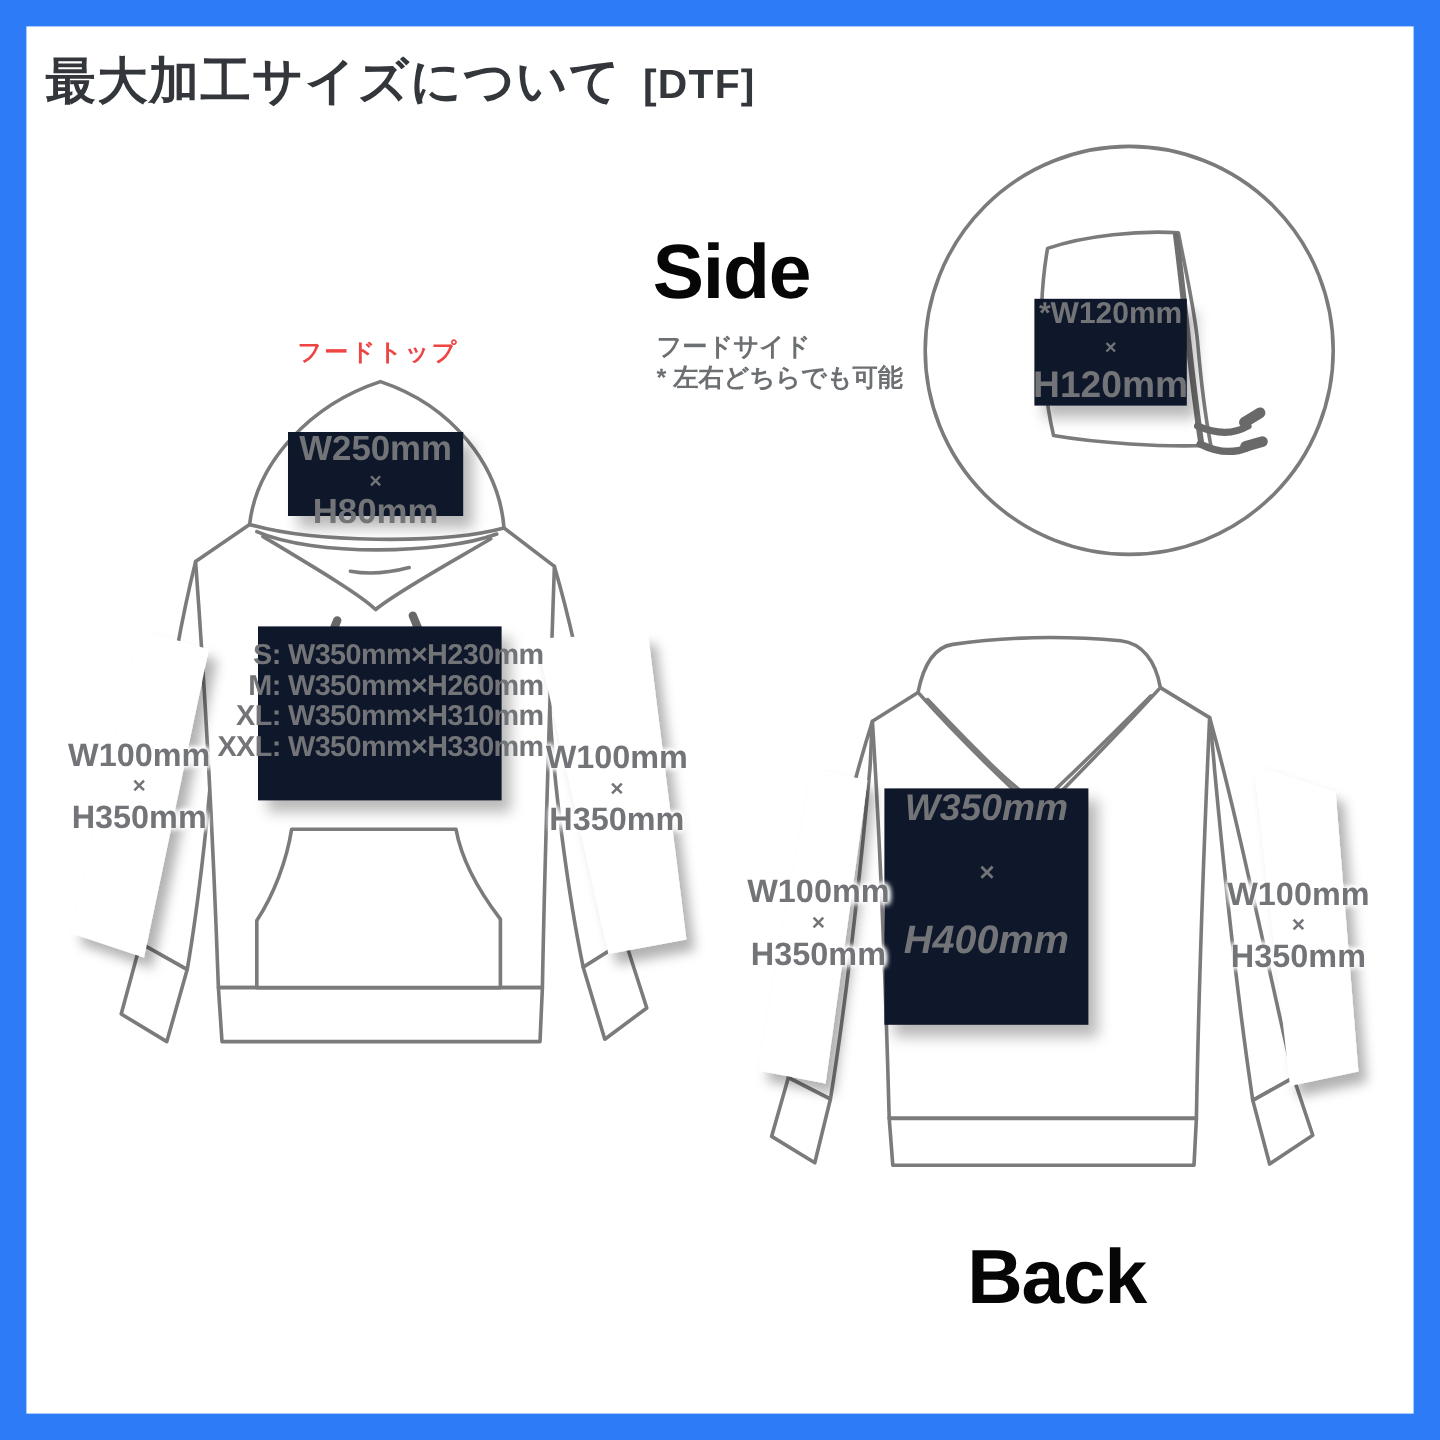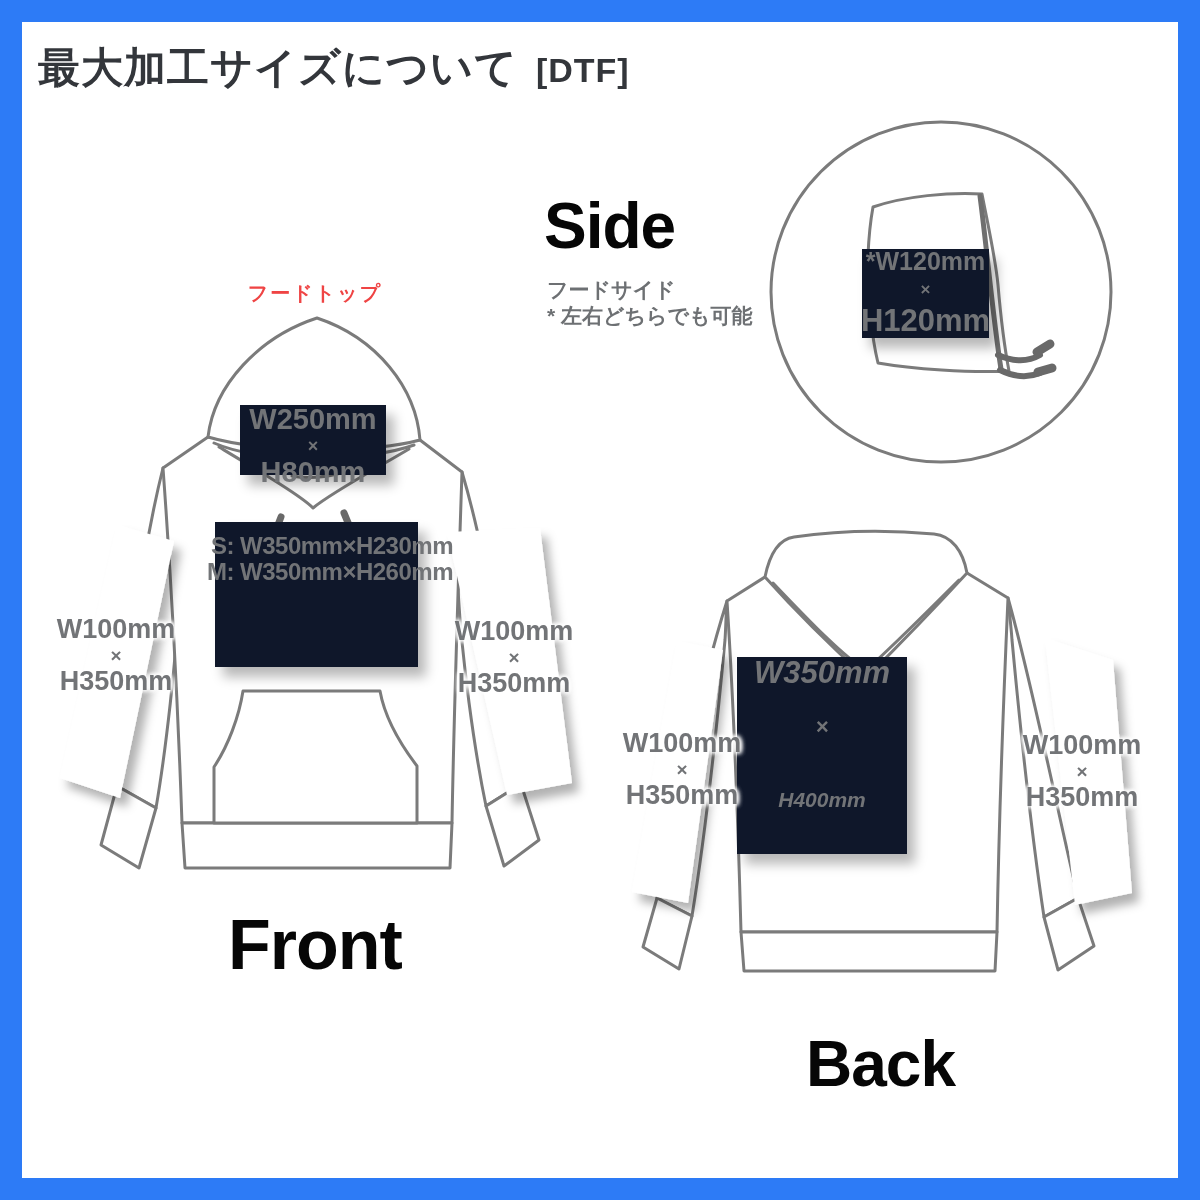--- a/index.html
+++ b/index.html
@@ -114,49 +114,50 @@
     <div>* 左右どちらでも可能</div>
   </div>
   <div class="labelbox" style="left:862px;top:249px;width:127px;height:89px;gap:7px;">
     <div class="big" style="font-size:25px;white-space:nowrap;">*W120mm</div>
     <div style="font-size:17px;">×</div>
     <div class="big" style="font-size:31px;white-space:nowrap;">H120mm</div>
   </div>
 
   <div class="abs hood-note" style="left:240px;top:280px;width:150px;">フードトップ</div>
 
-  <div class="labelbox" style="left:240px;top:360px;width:146px;height:70px;gap:3px;margin-top:45px;">
+  <div class="labelbox" style="left:240px;top:360px;width:146px;height:70px;gap:3px;">
     <div style="font-size:29px;white-space:nowrap;">W250mm</div>
     <div style="font-size:18px;">×</div>
     <div style="font-size:29px;white-space:nowrap;">H80mm</div>
   </div>
 
   <div class="labelbox" style="left:215px;top:522px;width:203px;height:145px;"></div>
   <div class="abs chest-text" style="left:175px;top:533px;width:278px;">
     <div>S: W350mm×H230mm</div>
     <div>M: W350mm×H260mm</div>
+    <div>XL: W350mm×H310mm</div>
+    <div>XXL: W350mm×H330mm</div>
   </div>
 
   <div class="abs meas halo" style="left:36px;top:616px;width:160px;">
     <div class="big">W100mm</div>
     <div class="x">×</div>
     <div class="big">H350mm</div>
   </div>
   <div class="abs meas halo" style="left:434px;top:618px;width:160px;">
     <div class="big">W100mm</div>
     <div class="x">×</div>
     <div class="big">H350mm</div>
   </div>
 
-  <div class="abs big-heading" style="left:228px;top:910px;font-size:70px;">Front</div>
 
   <div class="labelbox" style="left:737px;top:657px;width:170px;height:197px;gap:28px;font-style:italic;">
     <div style="font-size:31px;white-space:nowrap;">W350mm</div>
     <div style="font-size:22px;">×</div>
-    <div style="font-size:21px;white-space:nowrap;margin-top:23px;">H400mm</div>
+    <div style="font-size:33px;white-space:nowrap;">H400mm</div>
   </div>
 
   <div class="abs meas halo" style="left:602px;top:730px;width:160px;">
     <div class="big">W100mm</div>
     <div class="x">×</div>
     <div class="big">H350mm</div>
   </div>
   <div class="abs meas halo" style="left:1002px;top:732px;width:160px;">
     <div class="big">W100mm</div>
     <div class="x">×</div>

